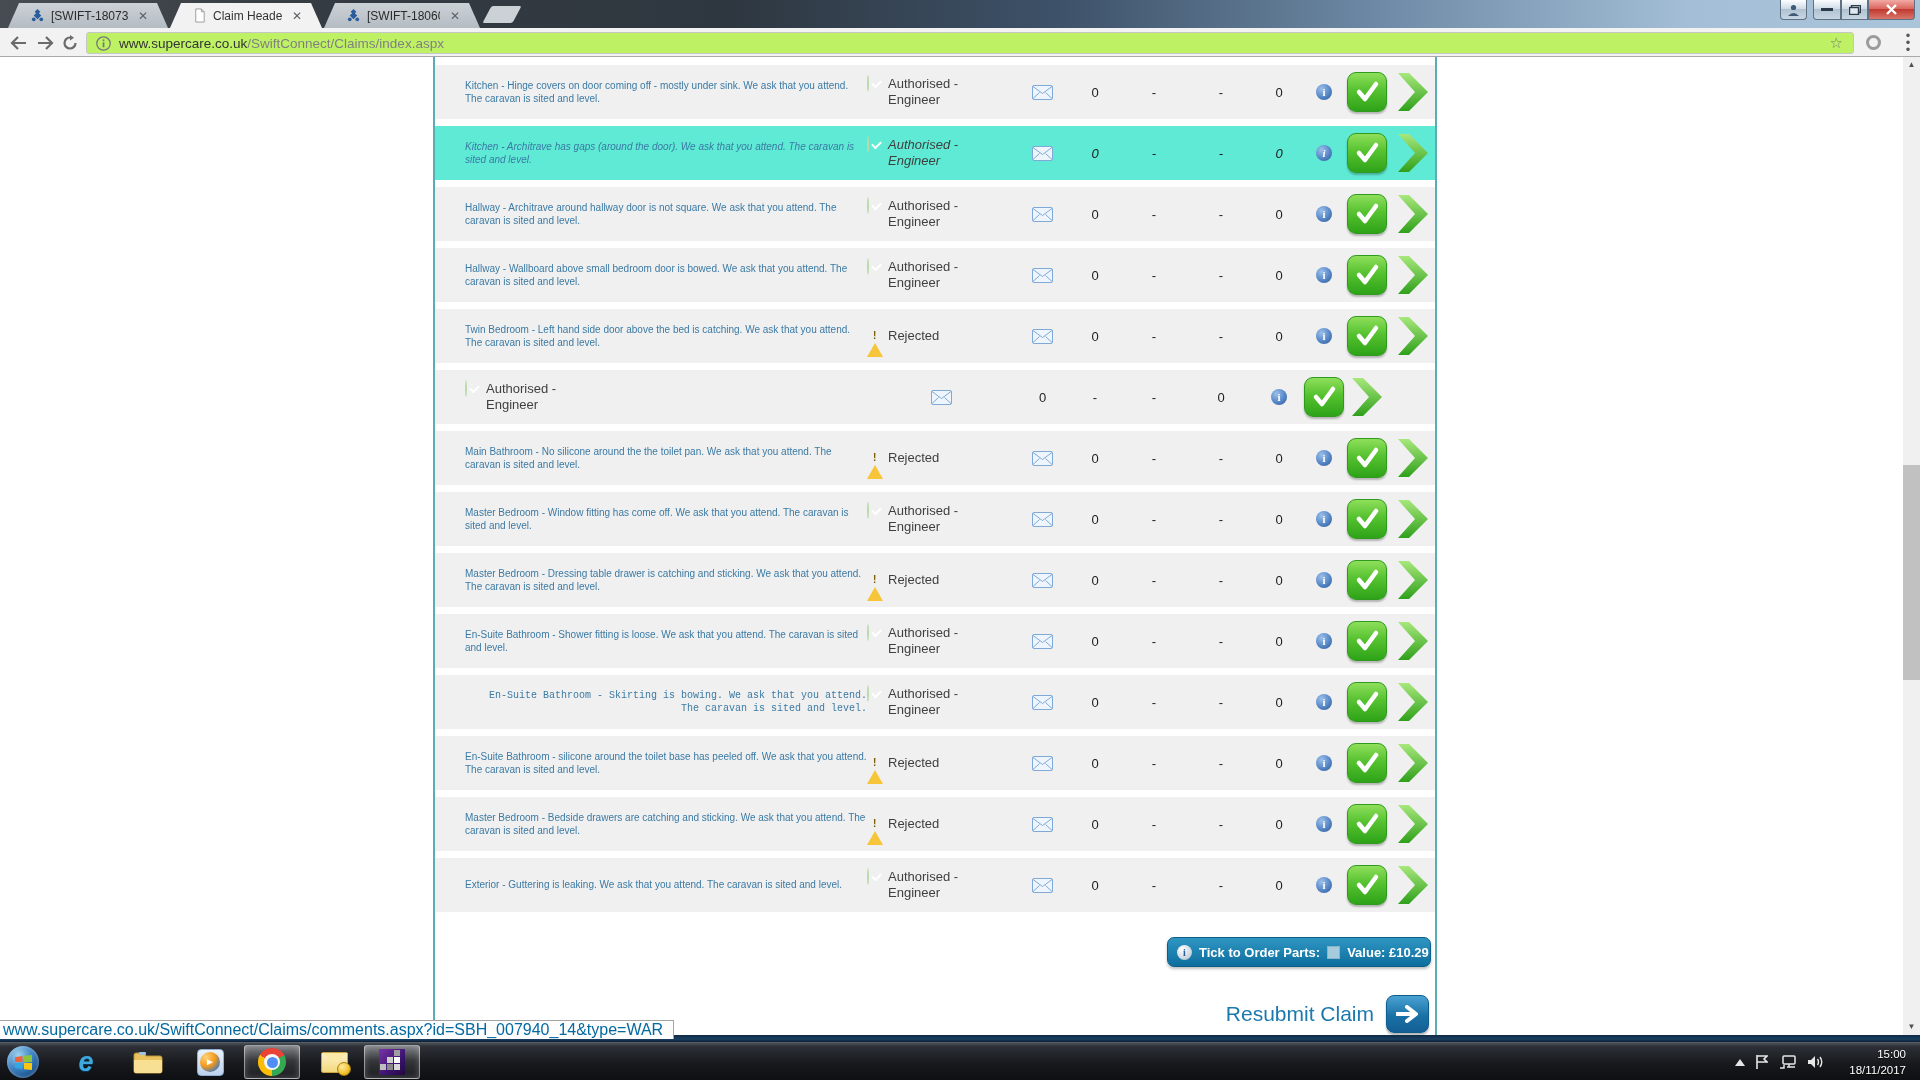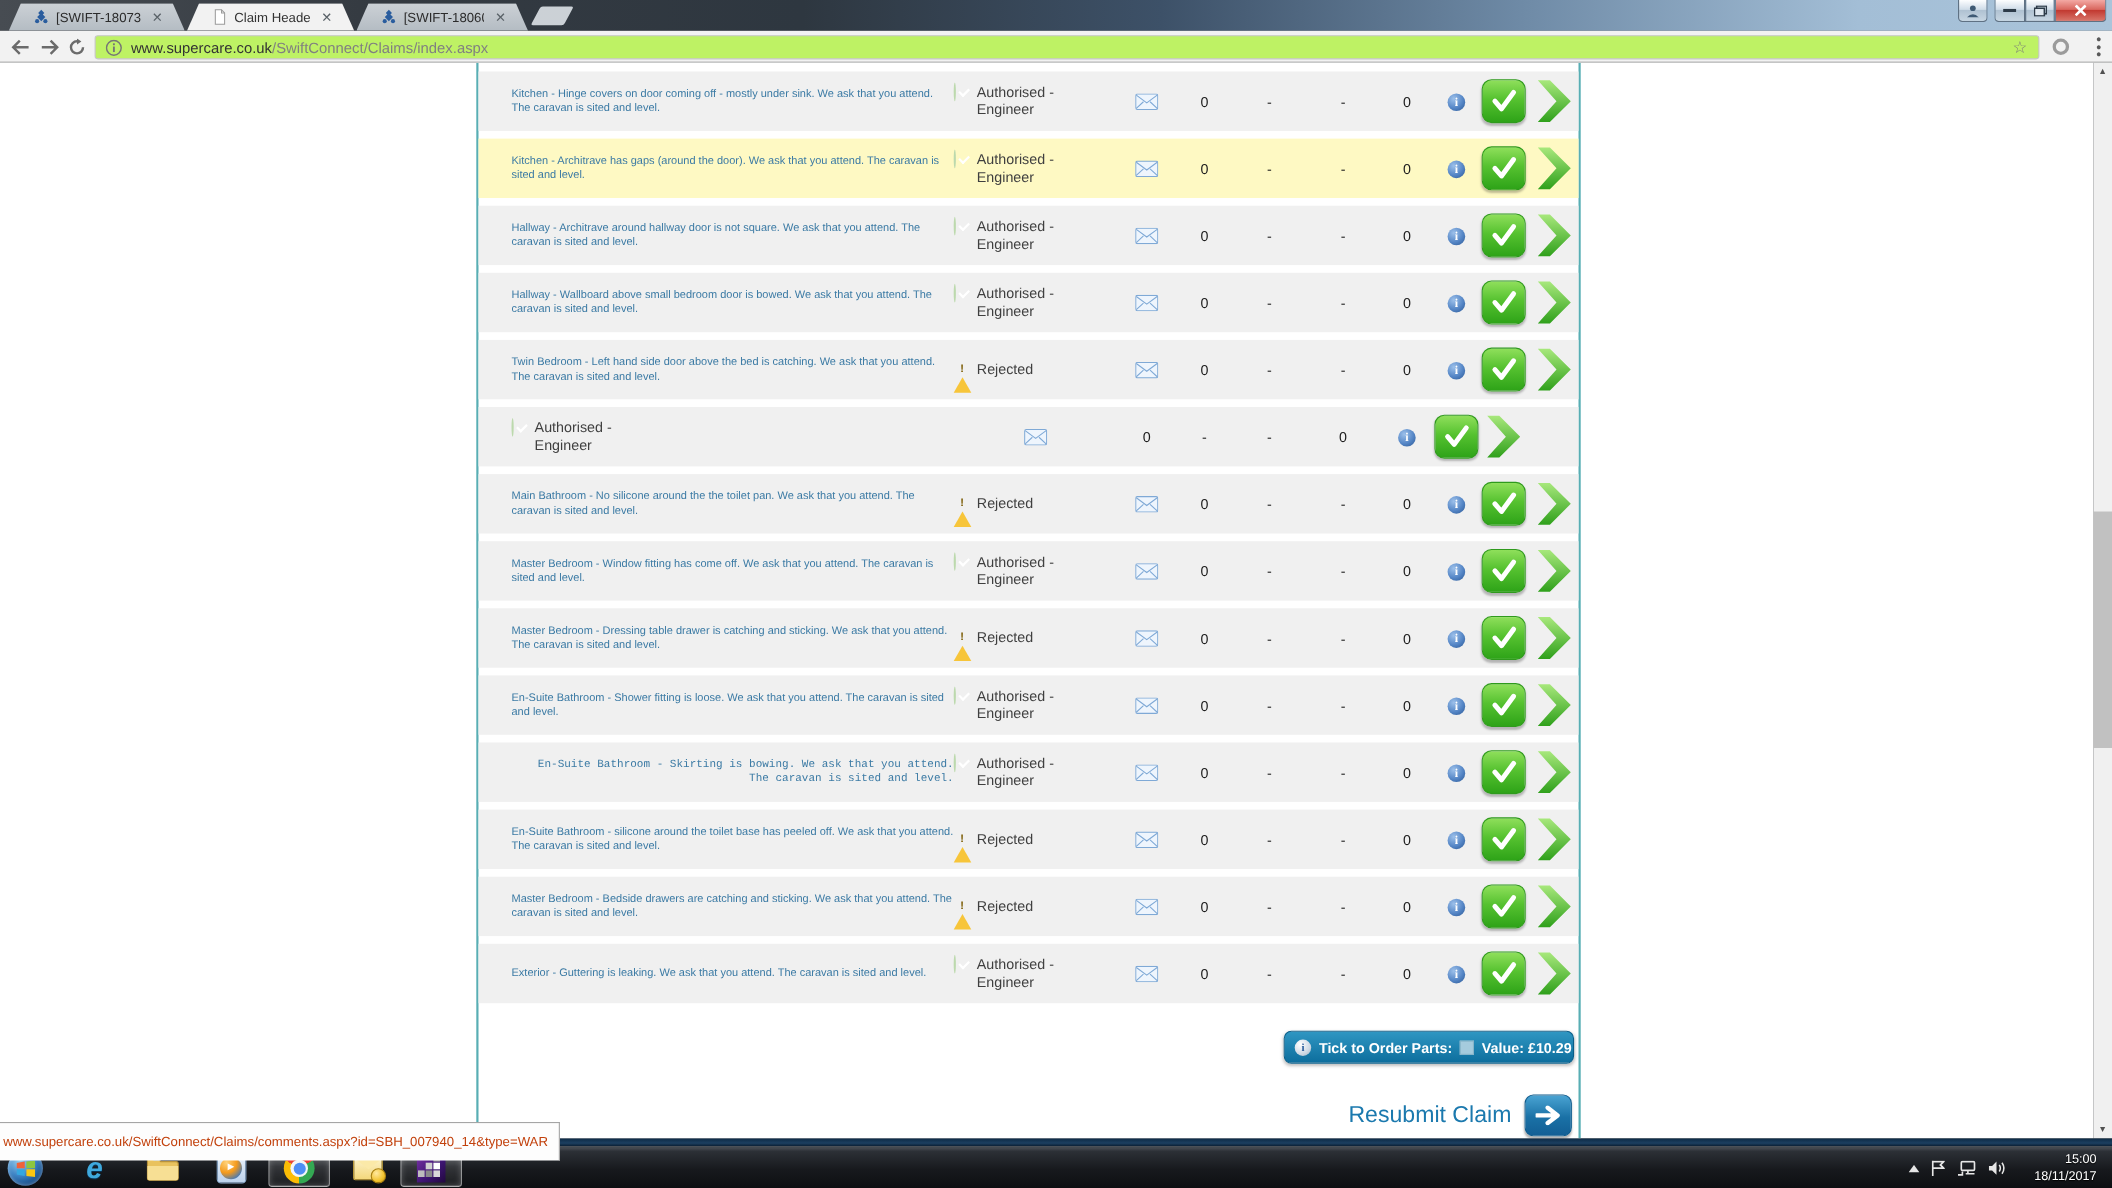--- a/index.html
+++ b/index.html
@@ -41,21 +41,21 @@
   .ext-icon { position:absolute; left:1866px; top:7px; width:15px; height:15px; border-radius:50%; border:3px solid #9b9b9b; }
   .menu-dots { position:absolute; left:1899px; top:4px; width:18px; height:22px; color:#595959; font-size:13px; line-height:7px; text-align:center; }
 
   
   .viewport { position:absolute; left:0; top:57px; width:1903px; height:978px; background:#ffffff; overflow:hidden; }
   .content { position:absolute; left:433px; top:0; width:1004px; height:978px; background:#fff;
     border-left:2px solid #58aeb4; border-right:2px solid #58aeb4; padding-top:8px; }
 
   .row { width:1000px; height:54px; margin:0 0 7px 0; background:#f0f0f0; display:grid; align-items:center;
     grid-template-columns:30px 402px 148px 55px 50px 68px 66px 50px 40px 46px 45px; }
-  .row.hl { background:#fef9c3; }
+  .row.hl { background:#5eead4;font-style:italic; }
   .row .desc a { color:#3b7aa4; font-size:10px; line-height:1.32; text-decoration:none; display:block; }
   .row .status { display:flex; gap:5px; font-size:13px; color:#3f3f3f; line-height:1.25; align-items:flex-start; }
   .row .stext { width:100px; }
   .sicon { width:16px; height:16px; flex:0 0 16px; margin-top:0px; }
   .c { text-align:center; font-size:13px; color:#1c1c1c; }
   .c.email svg, .c.check svg, .c.arrow svg { display:inline-block; vertical-align:middle; }
   .infodot { display:inline-block; width:16px; height:16px; border-radius:50%;
     background:radial-gradient(circle at 35% 30%, #9cc0ea, #5586c6 55%, #33619e 90%); color:#fff; font-size:11px; font-weight:bold;
     font-family:"Liberation Serif",serif; line-height:16px; }
   .checkbtn { display:inline-block; width:40px; height:40px; border-radius:9px; border:1px solid #2f9a1d;
@@ -74,22 +74,22 @@
   .resubmit-btn { width:43px; height:38px; border-radius:8px; border:1px solid #0f5c8e;
     background:linear-gradient(#49a3d2,#1a71a6 55%,#135f95); display:flex; align-items:center; justify-content:center;
     box-shadow:0 2px 2px rgba(0,0,0,.3); }
 
   
   .scrollbar { position:absolute; right:0; top:57px; width:17px; height:978px; background:#f0f0f0; }
   .sb-arrow { position:absolute; left:0; width:17px; height:16px; color:#505050; font-size:8px; text-align:center; line-height:16px; }
   .sb-thumb { position:absolute; left:0; top:408px; width:17px; height:215px; background:#c1c1c1; }
 
   
-  .statusbar { position:absolute; left:0; top:1020px; height:35px; background:#fdfdfd; border:1px solid #a5a5a5; border-left:none; border-bottom:none;
-    font-size:12px; color:#c2410c; display:flex; align-items:center; padding:0 10px 0 3px; white-space:nowrap; z-index:5; }
+  .statusbar { position:absolute; left:0; top:1020px; height:19px; background:#fdfdfd; border:1px solid #a5a5a5; border-left:none; border-bottom:none;
+    font-size:16px; color:#0369a1; display:flex; align-items:center; padding:0 10px 0 3px; white-space:nowrap; z-index:5; }
 
   .win-bottom { position:absolute; left:0; top:1035px; width:1920px; height:7px;
     background:linear-gradient(#0d2a45,#1c3f60 60%,#0a1e33); }
 
   
   .taskbar { position:absolute; left:0; top:1042px; width:1920px; height:38px;
     background:linear-gradient(#4a4f56 0%,#2c3036 10%,#17191d 55%,#0d0f12 100%); border-top:1px solid #585d63; }
   .orb { position:absolute; left:7px; top:3px; width:32px; height:32px; border-radius:50%;
     background:radial-gradient(circle at 35% 28%, #9ed3ef, #3c82c4 45%, #11457f 78%, #082c54); box-shadow:inset 0 0 4px rgba(255,255,255,.5); 
     display:flex; align-items:center; justify-content:center; }

